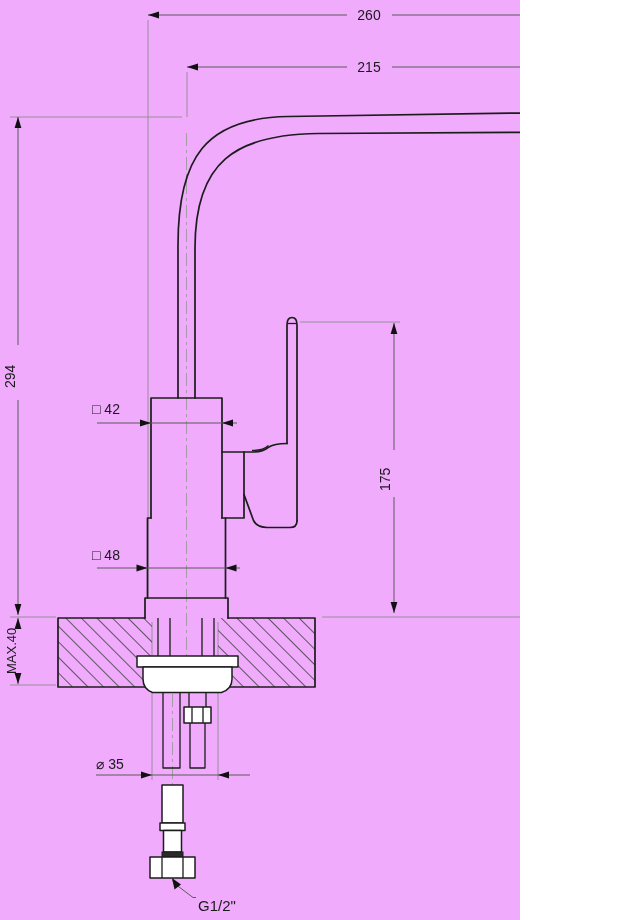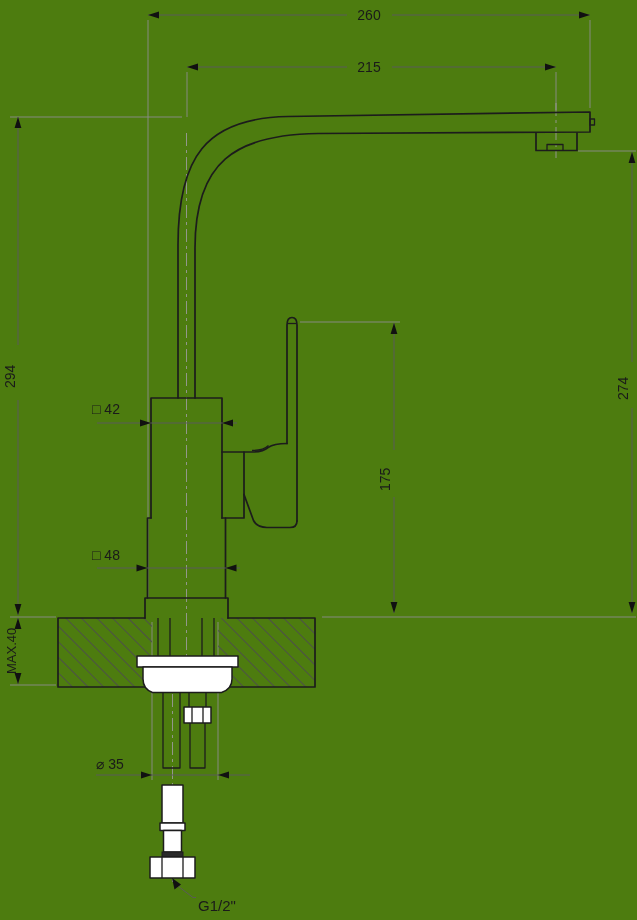--- a/index.html
+++ b/index.html
@@ -1,16 +1,16 @@
 <!DOCTYPE html>
 <html><head>
 <meta charset="utf-8">
 <style>
   html,body{margin:0;padding:0;background:#fff;}
-  .canvas{position:relative;width:637px;height:920px;background:#4d7c0f;overflow:hidden;
+  .canvas{position:relative;width:520px;height:920px;background:#f0abfc;overflow:hidden;
           font-family:"Liberation Sans", sans-serif;text-decoration:underline;}
   svg{display:block;}
   .obj{stroke:#1c1c1c;stroke-width:1.7;fill:none;stroke-linejoin:round;stroke-linecap:round;}
   .obj2{stroke:#1c1c1c;stroke-width:1.3;fill:none;stroke-linejoin:round;}
   .objf{stroke:#1c1c1c;stroke-width:1.5;fill:#ffffff;stroke-linejoin:round;}
   .dark{fill:#2a2a2a;stroke:#1c1c1c;stroke-width:1;}
   .ext{stroke:#8c8c8c;stroke-width:0.9;fill:none;}
   .dim{stroke:#5a5a5a;stroke-width:1;fill:none;}
   .arr{fill:#111;stroke:none;}
   .cl{stroke:#9a9a9a;stroke-width:0.9;fill:none;stroke-dasharray:13 4 3 4;}

